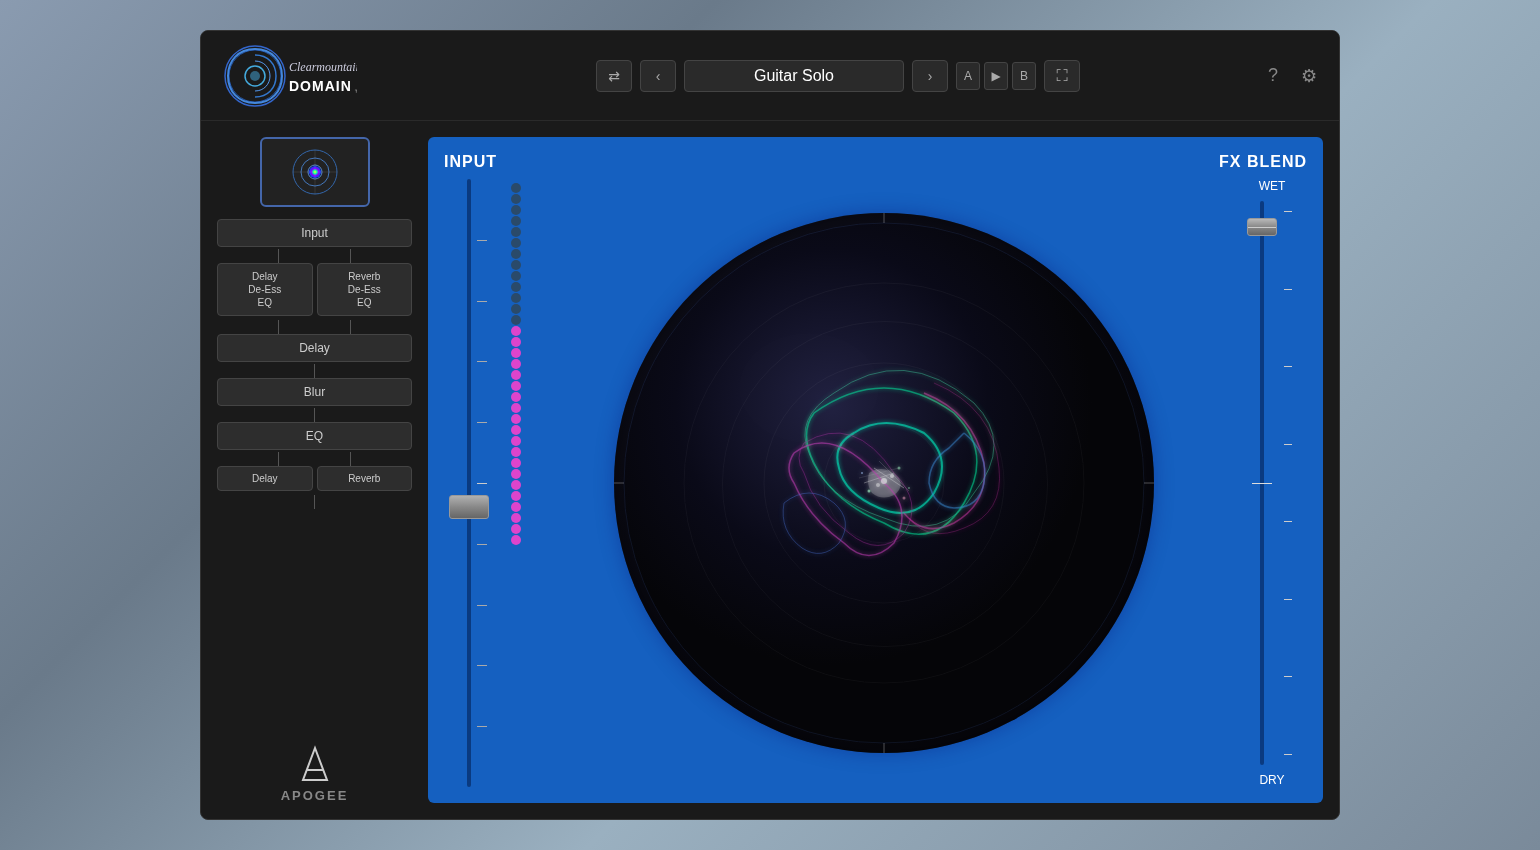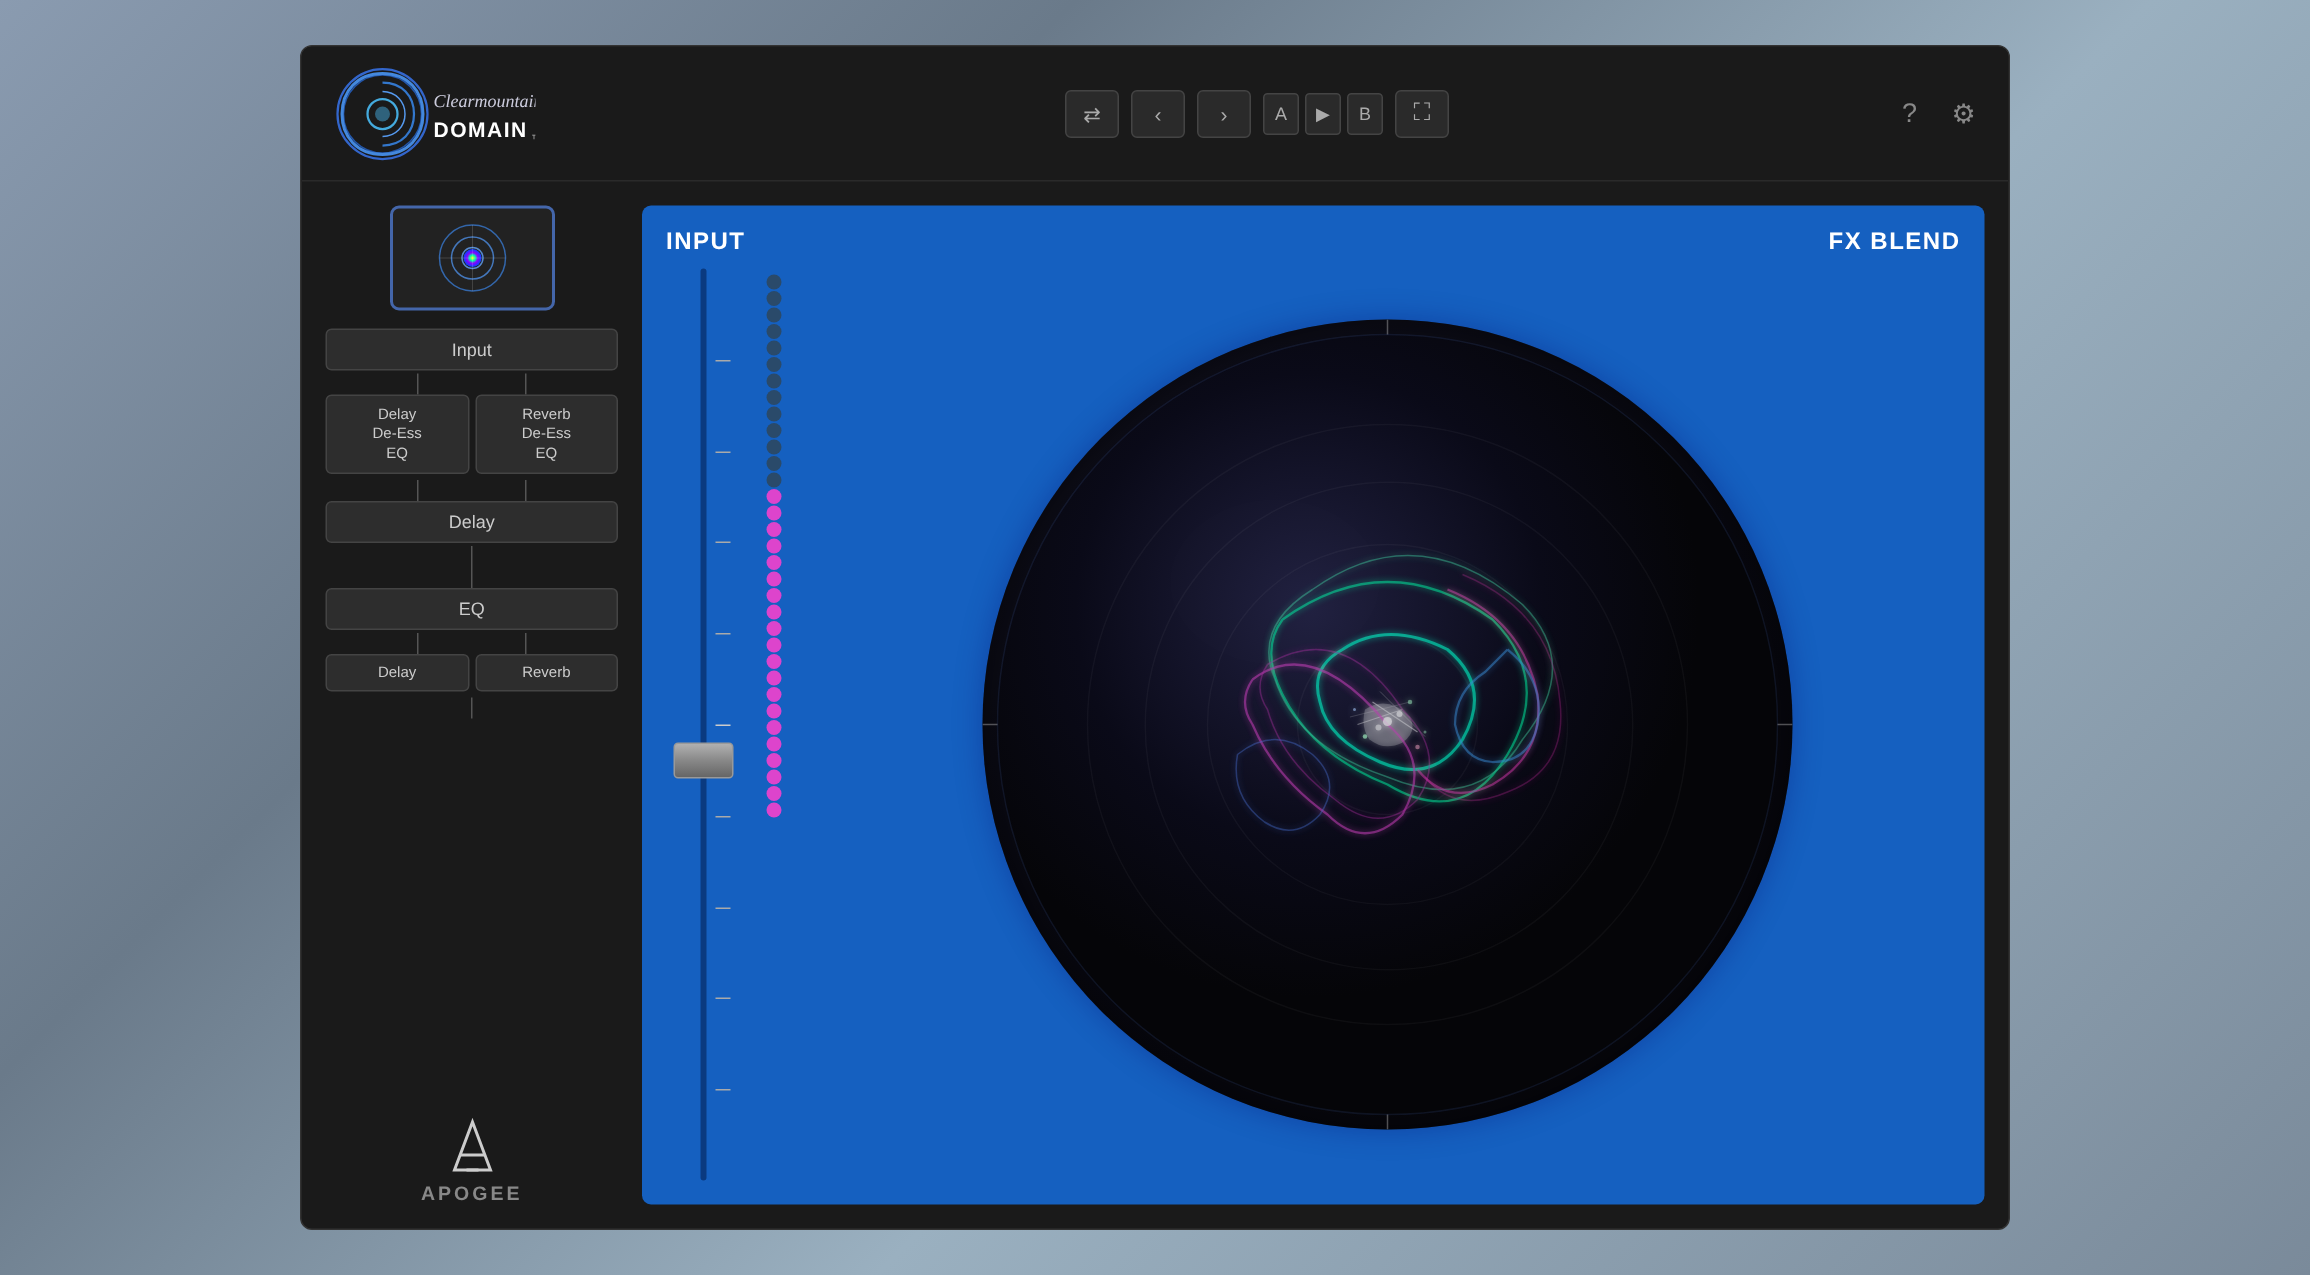--- a/index.html
+++ b/index.html
@@ -464,20 +464,23 @@
     <div class="header-controls">
 
       <div class="header-btn">
         <span>⇄</span>
       </div>
 
       <div class="header-btn">
         <span>‹</span>
       </div>
 
+      <div class="preset-display">
+        <span>Guitar Solo</span>
+      </div>
 
       <div class="header-btn">
         <span>›</span>
       </div>
 
       <div class="ab-group">
         <div class="ab-btn">
           <span>A</span>
         </div>
         <div class="ab-btn">
@@ -556,20 +559,23 @@
         </div>
 
         <div class="chain-item wide">
           <span>Delay</span>
         </div>
 
         <div style="height:14px; display:flex; justify-content:center;">
           <div style="width:1px;background:#555;"></div>
         </div>
 
+        <div class="chain-item wide">
+          <span>Blur</span>
+        </div>
 
         <div style="height:14px; display:flex; justify-content:center;">
           <div style="width:1px;background:#555;"></div>
         </div>
 
         <div class="chain-item wide">
           <span>EQ</span>
         </div>
 
         <div style="display:flex; justify-content:space-around; padding:0 25px; height:14px;">
@@ -729,20 +735,48 @@
                 <circle cx="290" cy="285" r="1.5" fill="#ffaacc" opacity="0.6"></circle>
                 <circle cx="248" cy="260" r="1" fill="#aaccff" opacity="0.7"></circle>
                 <circle cx="295" cy="275" r="1" fill="#aaffcc" opacity="0.5"></circle>
               </g>
 
               <ellipse cx="195" cy="175" rx="70" ry="55" fill="radial-gradient" opacity="0.08" style="fill: rgba(200,220,255,0.08)"></ellipse>
             </svg>
           </div>
         </div>
 
+        <div style="display:flex;flex-direction:column;align-items:center;width:70px;gap:4px;">
+          <span class="wet-label">WET</span>
+
+          <div style="position:relative;flex:1;width:40px;">
+
+            <div style="position:absolute;right:0;top:0;bottom:0;display:flex;flex-direction:column;justify-content:space-between;padding:10px 0;">
+              <div style="width:8px;height:1px;background:#ccc;margin-left:auto;"></div>
+              <div style="width:8px;height:1px;background:#ccc;margin-left:auto;"></div>
+              <div style="width:8px;height:1px;background:#ccc;margin-left:auto;"></div>
+              <div style="width:8px;height:1px;background:#ccc;margin-left:auto;"></div>
+              <div style="width:8px;height:1px;background:#ccc;margin-left:auto;"></div>
+              <div style="width:8px;height:1px;background:#ccc;margin-left:auto;"></div>
+              <div style="width:8px;height:1px;background:#ccc;margin-left:auto;"></div>
+              <div style="width:8px;height:1px;background:#ccc;margin-left:auto;"></div>
+            </div>
+
+            <div style="position:absolute;left:8px;top:0;bottom:0;width:4px;background:#0a3a80;border-radius:2px;">
+
+              <div style="width:30px;height:18px;background:linear-gradient(180deg,#b8b8b8 0%,#888 50%,#666 100%);border-radius:3px;position:absolute;left:50%;transform:translateX(-50%);top:3%;cursor:grab;border:1px solid #999;">
+                <div style="position:absolute;width:100%;height:1px;background:#ccc;top:50%;"></div>
+              </div>
+
+              <div style="position:absolute;width:20px;height:1px;background:#ddd;top:50%;left:-8px;"></div>
+            </div>
+          </div>
+
+          <span class="dry-label">DRY</span>
+        </div>
 
       </div>
 
 
     </div>
 
   </div>
 
 </div>
 

